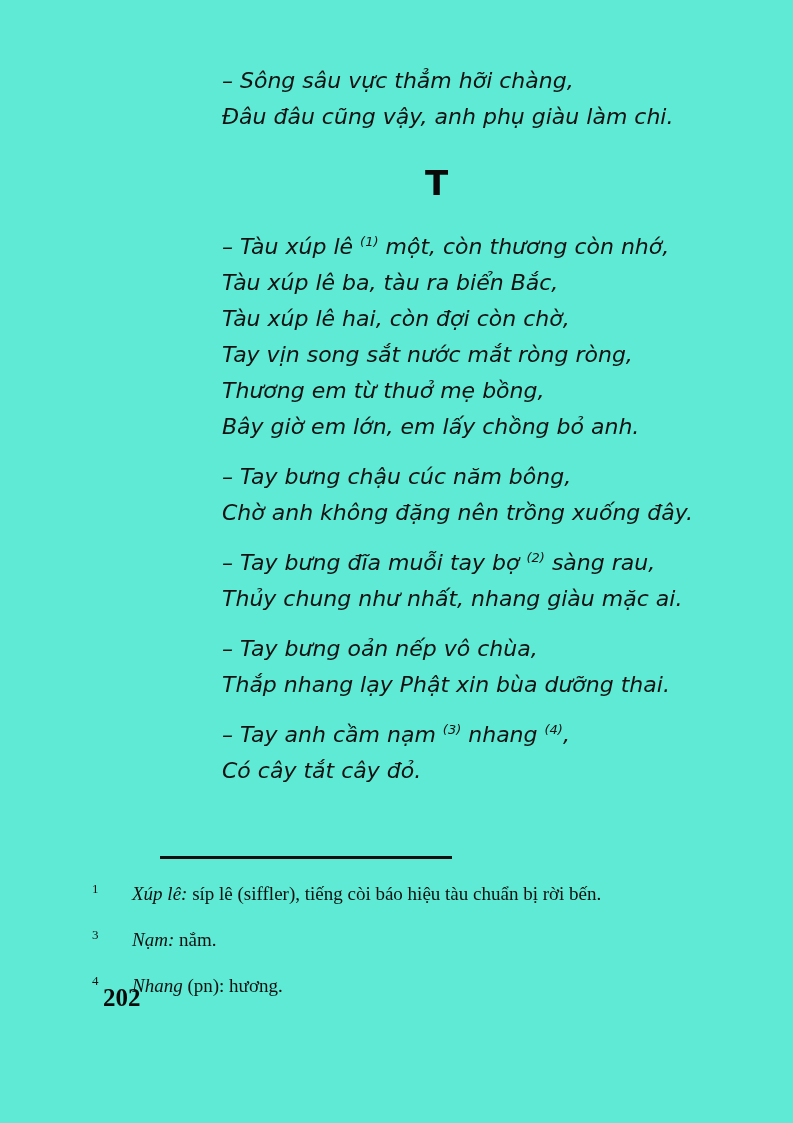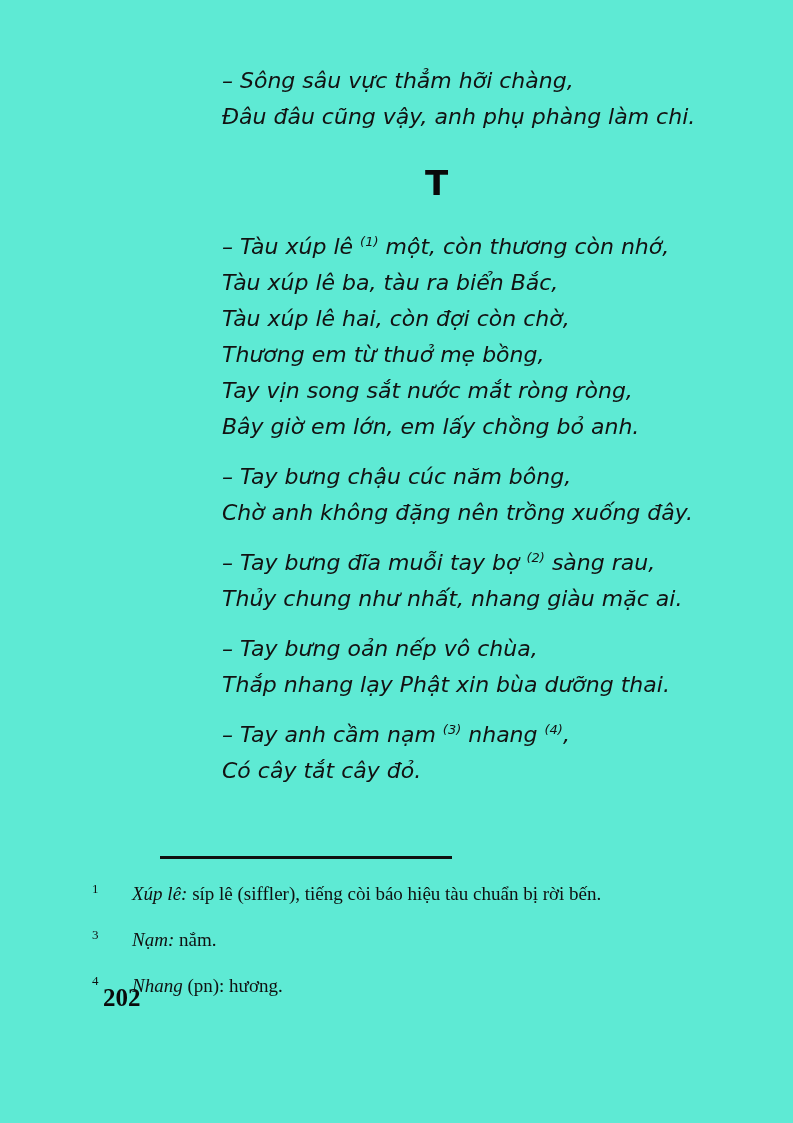--- a/index.html
+++ b/index.html
@@ -84,31 +84,31 @@
 </style>
 </head>
 <body>
 
 <div class="page">
 
   <div class="content">
     <div id="stanza-first">
         <div class="stanza">
           <div class="poem-line"><span>– Sông sâu vực thẳm hỡi chàng,</span></div>
-          <div class="poem-line"><span>Đâu đâu cũng vậy, anh phụ phàng làm chi.</span></div>
+          <div class="poem-line"><span>Đâu đâu cũng vậy, anh phụ giàu làm chi.</span></div>
         </div>
       </div>
     <div class="section-letter">T</div>
     <div id="stanzas-rest">
         <div class="stanza">
           <div class="poem-line"><span>– Tàu xúp lê </span><sup class="fn-ref">(1)</sup><span> một, còn thương còn nhớ,</span></div>
           <div class="poem-line"><span>Tàu xúp lê ba, tàu ra biển Bắc,</span></div>
           <div class="poem-line"><span>Tàu xúp lê hai, còn đợi còn chờ,</span></div>
+          <div class="poem-line"><span>Tay vịn song sắt nước mắt ròng ròng,</span></div>
           <div class="poem-line"><span>Thương em từ thuở mẹ bồng,</span></div>
-          <div class="poem-line"><span>Tay vịn song sắt nước mắt ròng ròng,</span></div>
           <div class="poem-line"><span>Bây giờ em lớn, em lấy chồng bỏ anh.</span></div>
         </div>
         <div class="stanza">
           <div class="poem-line"><span>– Tay bưng chậu cúc năm bông,</span></div>
           <div class="poem-line"><span>Chờ anh không đặng nên trồng xuống đây.</span></div>
         </div>
         <div class="stanza">
           <div class="poem-line"><span>– Tay bưng đĩa muỗi tay bợ </span><sup class="fn-ref">(2)</sup><span> sàng rau,</span></div>
           <div class="poem-line"><span>Thủy chung như nhất, nhang giàu mặc ai.</span></div>
         </div>

